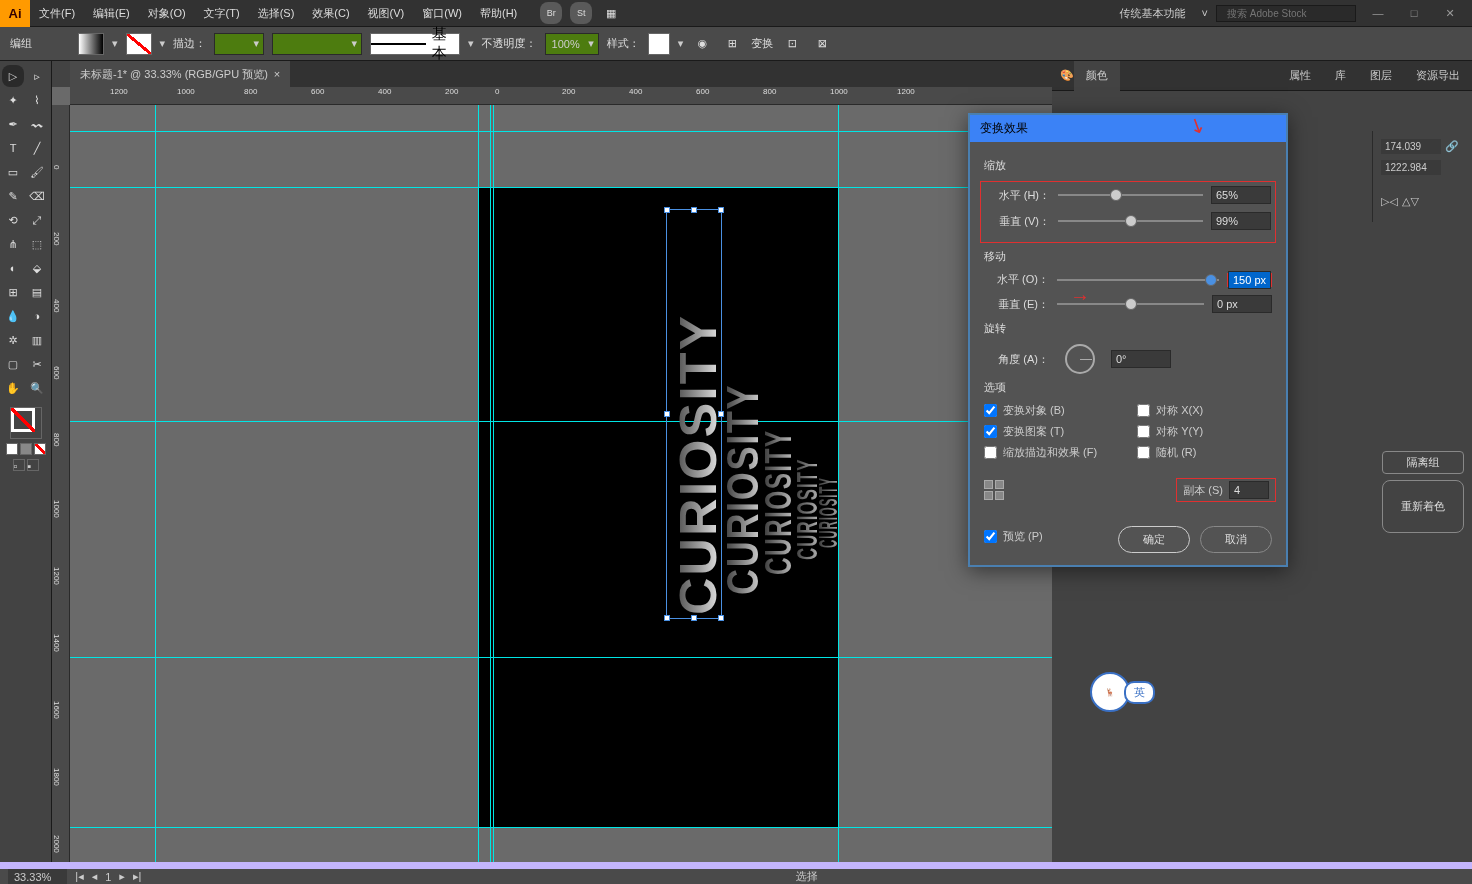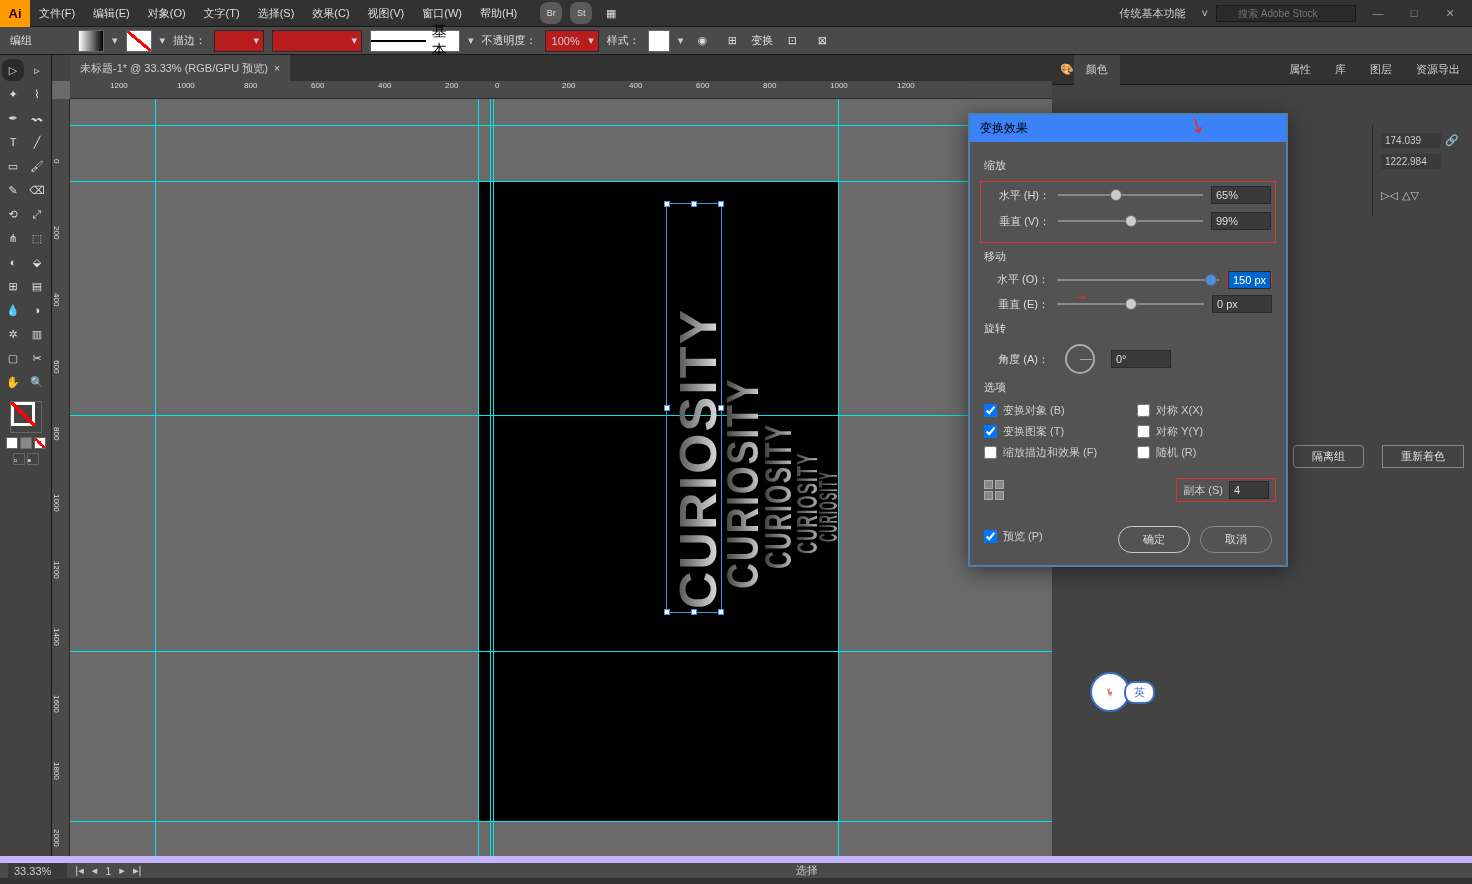--- a/index.html
+++ b/index.html
@@ -2,28 +2,28 @@
 <html><head>
 <meta charset="utf-8">
 <style>
 *{margin:0;padding:0;box-sizing:border-box;font-family:"Microsoft YaHei",sans-serif;font-size:11px;color:#ccc;user-select:none}
 body{background:#323232;width:1472px;height:884px;overflow:hidden;position:relative}
 .menubar{height:27px;background:#323232;display:flex;align-items:center;gap:0;border-bottom:1px solid #1a1a1a}
 .ai-logo{width:30px;height:27px;background:#ff9a00;color:#330000;display:flex;align-items:center;justify-content:center;font-weight:bold;font-size:13px}
 .menu-item{padding:0 9px;height:27px;display:flex;align-items:center;color:#ddd;cursor:pointer}
 .menubar-right{margin-left:auto;display:flex;align-items:center;gap:8px;padding-right:8px}
 .workspace-label{color:#ccc;padding:0 8px}
-.search-box{background:#2a2a2a;border:1px solid #1a1a1a;padding:2px 21px;width:140px;color:#666;font-size:10px}
+.search-box{background:#2a2a2a;border:1px solid #1a1a1a;padding:2px 10px;width:140px;color:#666;font-size:10px}
 .win-btn{width:28px;height:18px;display:flex;align-items:center;justify-content:center;color:#999}
-.control-bar{height:28px;background:#4a4a4a;border-bottom:1px solid #1a1a1a;display:flex;align-items:center;padding:0 10px;gap:8px}
+.control-bar{height:34px;background:#4a4a4a;border-bottom:1px solid #1a1a1a;display:flex;align-items:center;padding:0 10px;gap:8px}
 .ctrl-label{color:#ddd}
 .swatch{width:26px;height:22px;border:1px solid #666;background:linear-gradient(to right,#fff,#000)}
 .swatch-none{width:26px;height:22px;border:1px solid #666;background:#fff;position:relative}
 .swatch-none::after{content:"";position:absolute;inset:0;background:linear-gradient(to bottom left,transparent 45%,red 45%,red 55%,transparent 55%)}
-.dropdown{background:#b91c1c;border:1px solid #2a2a2a;padding:2px 18px 2px 6px;position:relative;min-width:50px;height:22px;display:flex;align-items:center}
+.dropdown{background:#4d7c0f;border:1px solid #2a2a2a;padding:2px 18px 2px 6px;position:relative;min-width:50px;height:22px;display:flex;align-items:center}
 .dropdown::after{content:"▾";position:absolute;right:4px;color:#ccc}
 .stroke-preview{width:90px;height:22px;background:#fff;border:1px solid #666;display:flex;align-items:center;justify-content:center}
 .stroke-line{width:60px;height:2px;background:#000}
 .main-area{display:flex;height:calc(100% - 61px - 22px)}
 .toolbox{width:52px;background:#434343;border-right:1px solid #1a1a1a;display:flex;flex-direction:column;padding:4px 2px}
 .tool-row{display:flex;gap:2px;margin-bottom:2px}
 .tool{width:22px;height:22px;display:flex;align-items:center;justify-content:center;color:#ddd;border-radius:8px}
 .tool.active{background:#2a2a2a}
 .color-picker{margin-top:6px;display:flex;flex-direction:column;align-items:center;gap:4px}
 .big-swatch{width:32px;height:32px;border:1px solid #666;position:relative}
@@ -306,23 +306,23 @@
               <span>🔗</span>
             </div>
           <div class="prop-row">
               <span class="prop-val">1222.984</span>
             </div>
           <div class="prop-row" style="margin-top:20px">
               <span>▷◁</span>
               <span>△▽</span>
             </div>
         </div>
-        <div style="position:absolute;right:8px;top:360px;display:flex;flex-direction:row;gap:18px">
+        <div style="position:absolute;right:8px;top:360px;display:flex;flex-direction:column;gap:6px">
           <button class="btn" style="padding:3px 18px;border-radius:4px">隔离组</button>
-          <button class="btn" style="padding:3px 18px;border-radius:0">重新着色</button>
+          <button class="btn" style="padding:18px 18px;border-radius:8px">重新着色</button>
         </div>
       </div>
     </div>
   </div>
 </div>
 
 <div class="status-bar">
   <span class="zoom-dd">33.33%</span>
   <span>|◂</span>
   <span>◂</span>

